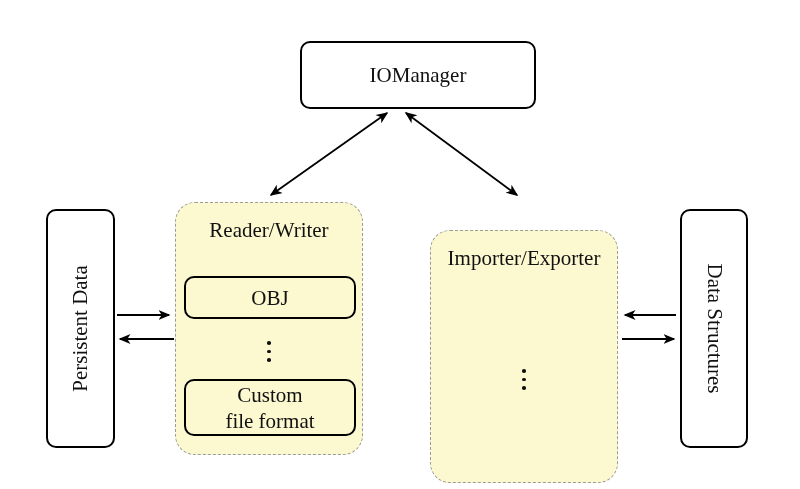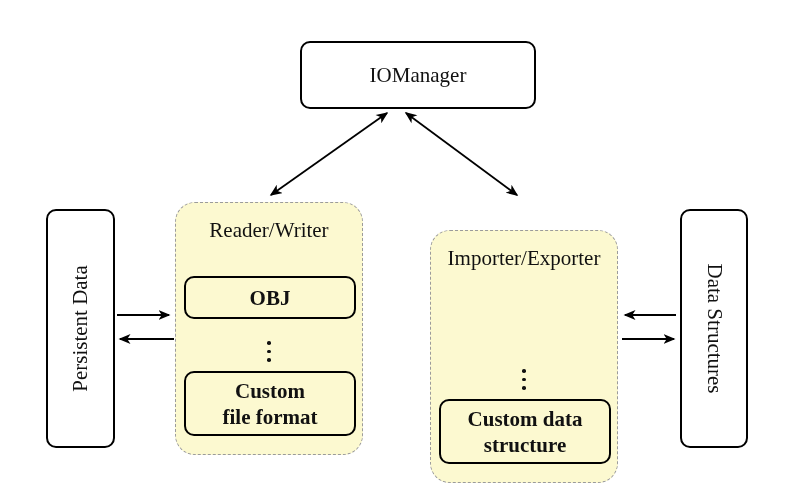--- a/index.html
+++ b/index.html
@@ -48,24 +48,23 @@
     background: var(--group-fill, #fcf9d0);
     border: 2.5px solid var(--line, #000000);
     border-radius: 10px;
     display: flex;
     flex-direction: column;
     align-items: center;
     justify-content: center;
     font-size: 21px;
     line-height: 26px;
     text-align: center;
-    font-weight: bold;
   }
   .inner-top    { top: 73px;  height: 43px; }
-  .inner-bottom { top: 168px; height: 65px; }
+  .inner-bottom { top: 176px; height: 57px; }
   .vdots {
     position: absolute;
     left: 0; right: 0;
     top: 138px;
     display: flex;
     flex-direction: column;
     align-items: center;
     gap: 5px;
   }
   .vdots i {
@@ -137,19 +136,15 @@
     </div>
   </div>
 
   <div class="group" style="left:430px; top:202px; width:188px; height:253px;margin-top:28px;">
     <div class="group-title">Importer/Exporter</div>
     <div class="vdots">
       <i></i>
         <i></i>
         <i></i>
     </div>
-    <div class="inner-node inner-bottom">
-      <span>Custom data</span>
-      <span>structure</span>
-    </div>
   </div>
 
 </div>
 
 </body></html>

